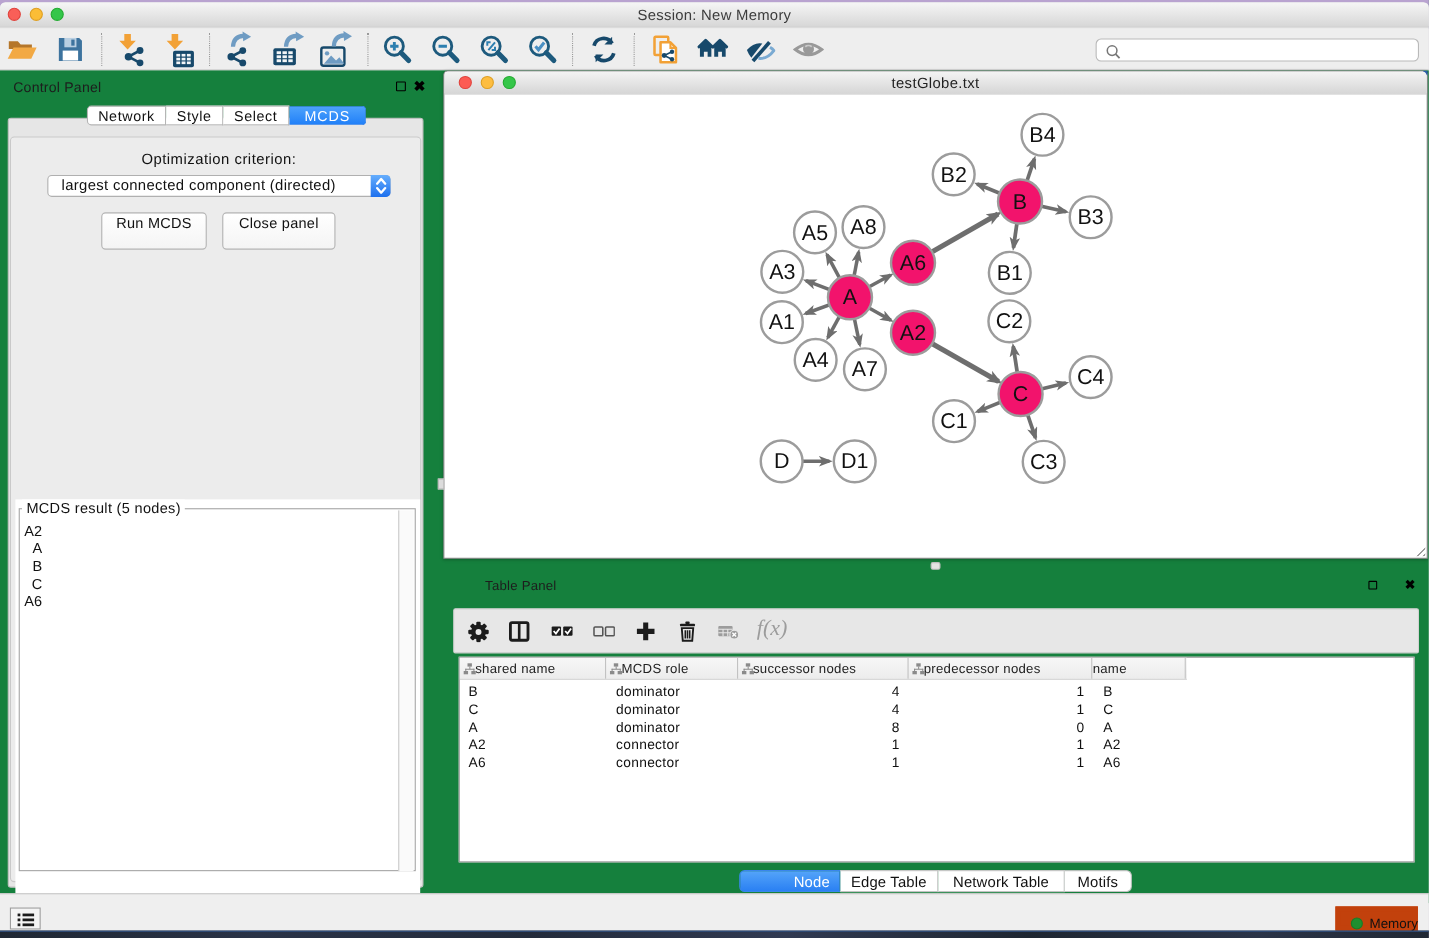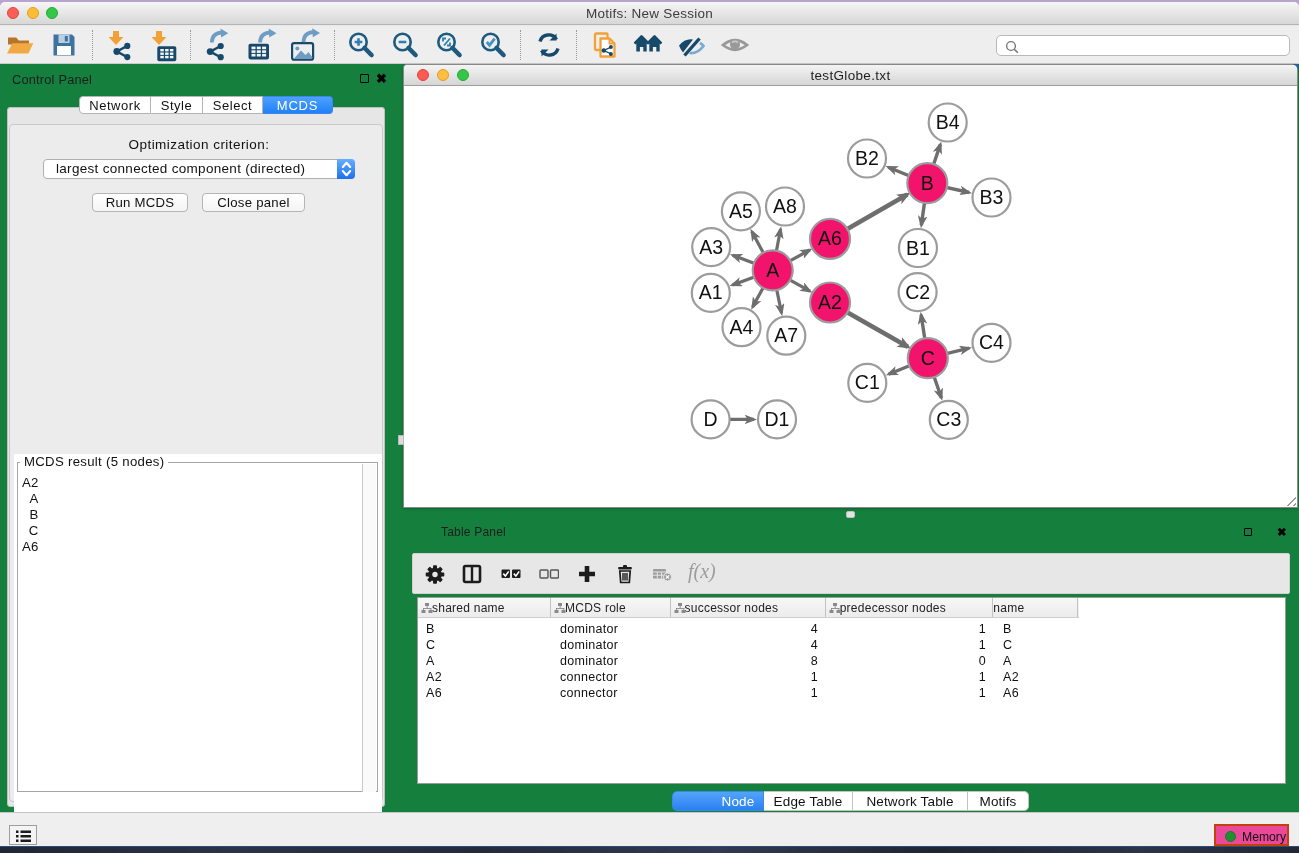--- a/index.html
+++ b/index.html
@@ -23,21 +23,21 @@
 #cp-panel { position:absolute; left:7px; top:43px; width:378px; height:700px; background:#e6e6e6; border:1px solid #c0c0c0; border-radius:3px; }
 #cp-inner { position:absolute; left:9px; top:60px; width:374px; height:678px; background:#ececec; border:1px solid #c9c9c9; border-radius:4px; }
 .tabrow { position:absolute; display:flex; }
 .tab { height:18px; border:1px solid #b5b5b5; border-left-width:0; background:#ffffff; font-size:13px; letter-spacing:0.55px; color:#111; text-align:center; line-height:17px; padding:0; }
 .tab.first { border-left-width:1px; border-radius:4px 0 0 4px; }
 .tab.last { border-radius:0 4px 4px 0; }
 .tab.sel { background:linear-gradient(#4da2fc,#2180f8); color:#fff; border-color:#3a86ec; letter-spacing:0.8px; }
 #opt-label { position:absolute; left:0; top:73px; width:398px; text-align:center; font-size:13.5px; letter-spacing:0.45px; color:#111; }
 #cp-select { position:absolute; left:43px; top:95px; width:312px; height:20px; background:#fff; border:1px solid #b0b0b0; border-radius:4px; font-size:13.5px; letter-spacing:0.3px; color:#111; line-height:18px; padding-left:12px; }
 #cp-select .stepper { position:absolute; right:-1px; top:-1px; width:18px; height:20px; border-radius:0 4px 4px 0; background:linear-gradient(#66aefd,#1d70ee); }
-.btn { position:absolute; height:19px; background:linear-gradient(#ffffff,#f4f4f4); border:1px solid #b5b5b5; border-radius:4px; font-size:13.2px; letter-spacing:0.25px; color:#111; text-align:center; line-height:17px; }
+.btn { position:absolute; height:34px; background:linear-gradient(#ffffff,#f4f4f4); border:1px solid #b5b5b5; border-radius:4px; font-size:13.2px; letter-spacing:0.25px; color:#111; text-align:center; line-height:17px; }
 #mcds-box { position:absolute; left:14px; top:390px; width:368px; height:440px; background:#ffffff;text-align:right; }
 #mcds-fs { position:absolute; left:3px; top:8px; width:361px; height:330px; border:1px solid #a5a5a5; }
 #mcds-legend { position:absolute; left:2px; top:-9px; background:#fff; padding:0 4px; font-size:13.2px; letter-spacing:0.3px; color:#111; }
 #mcds-list { position:absolute; left:4px; top:12px; font-size:13.2px; letter-spacing:0.2px; color:#111; line-height:16px; }
 #mcds-scroll { position:absolute; right:1px; top:1px; width:14px; height:328px; background:#fafafa; border-left:1px solid #c9c9c9; }
 
 #netwin { position:absolute; left:403px; top:0px; width:895px; height:444px; background:#ffffff; border:1px solid #888888; border-radius:4px 4px 0 0; box-shadow:0 1px 3px rgba(0,0,0,0.25); }
 #net-titlebar { position:absolute; left:0; top:0; width:100%; height:21px; background:linear-gradient(#f4f4f4,#d6d6d6); border-bottom:1px solid #9e9e9e; border-radius:4px 4px 0 0; }
 #net-titlebar .t1 { left:13px; background:#fc5b53; border:1px solid #e0443e; }
 #net-titlebar .t2 { left:33px; background:#fdbd40; border:1px solid #dfa023; }
@@ -59,31 +59,31 @@
 .trow { position:absolute; font-size:12.5px; letter-spacing:0.3px; color:#111; }
 
 #bt-tabs { position:absolute; top:727px; display:flex; left:672px; }
 .btab { height:20px; border:1px solid #c3c3c3; border-left-width:0; background:#fff; font-size:13.5px; letter-spacing:0.15px; color:#111; text-align:center; line-height:19px; }
 .btab.first { border-left-width:1px; border-radius:5px 0 0 5px;padding-left:40px; }
 .btab.last { border-radius:0 5px 5px 0; }
 .btab.sel { background:linear-gradient(#54a4f9,#2a80f3); color:#fff; border-color:#3a86ec; }
 
 #statusbar { position:absolute; left:0; top:810px; width:1299px; height:37px; background:#efefef; border-top:1px solid #c6c6c6; }
 #sb-left { position:absolute; left:9px; top:12px; width:28px; height:20px; background:#f4f4f4; border:1px solid #9e9e9e; }
-#sb-mem { position:absolute; right:10px; top:11px; width:75px; height:22px; background:#ec4899; border:2px solid #c2410c; font-size:12.2px; color:#111; }
+#sb-mem { position:absolute; right:10px; top:11px; width:75px; height:22px; background:#c2410c; border:5px solid #c2410c; font-size:12.2px; color:#111; }
 #bottomstrip { position:absolute; left:0; top:846px; width:1299px; height:7px;
  background:linear-gradient(#2e4a75 0 1px, transparent 1px), linear-gradient(90deg,#1f2733,#2a3347 18%,#232b3b 37%,#313a52 55%,#1e2631 72%,#2b3448 88%,#202834); }
 </style></head>
 <body>
 <div id="app">
  <div id="titlebar">
    <div class="tl t1"></div>
       <div class="tl t2"></div>
       <div class="tl t3"></div>
-   <div id="titletext">Motifs: New Session</div>
+   <div id="titletext">Session: New Memory</div>
  </div>
  <div id="toolbar">
       <svg class="tbi" style="left:6px; top:5px;" width="28" height="28" viewBox="0 0 28 28">
         <path d="M2 22 V6.5 h8.2 l2.6 3 H23 v4 H2 z" fill="#b5762a"></path>
         <path d="M1 22.5 L6.3 12.2 H27.3 L22.4 22.5 z" fill="#f2a944"></path>
       </svg>
 <svg class="tbi" style="left:50px; top:5px;" width="28" height="28" viewBox="0 0 28 28">
         <path d="M3.5 3.5 h18.5 l2.5 2.5 v18.5 h-21 z" fill="#3d739e"></path>
         <rect x="8.5" y="3.5" width="11" height="8.5" fill="#b9cfe2"></rect>
         <rect x="14.8" y="5" width="3" height="5.5" fill="#3d739e"></rect>

